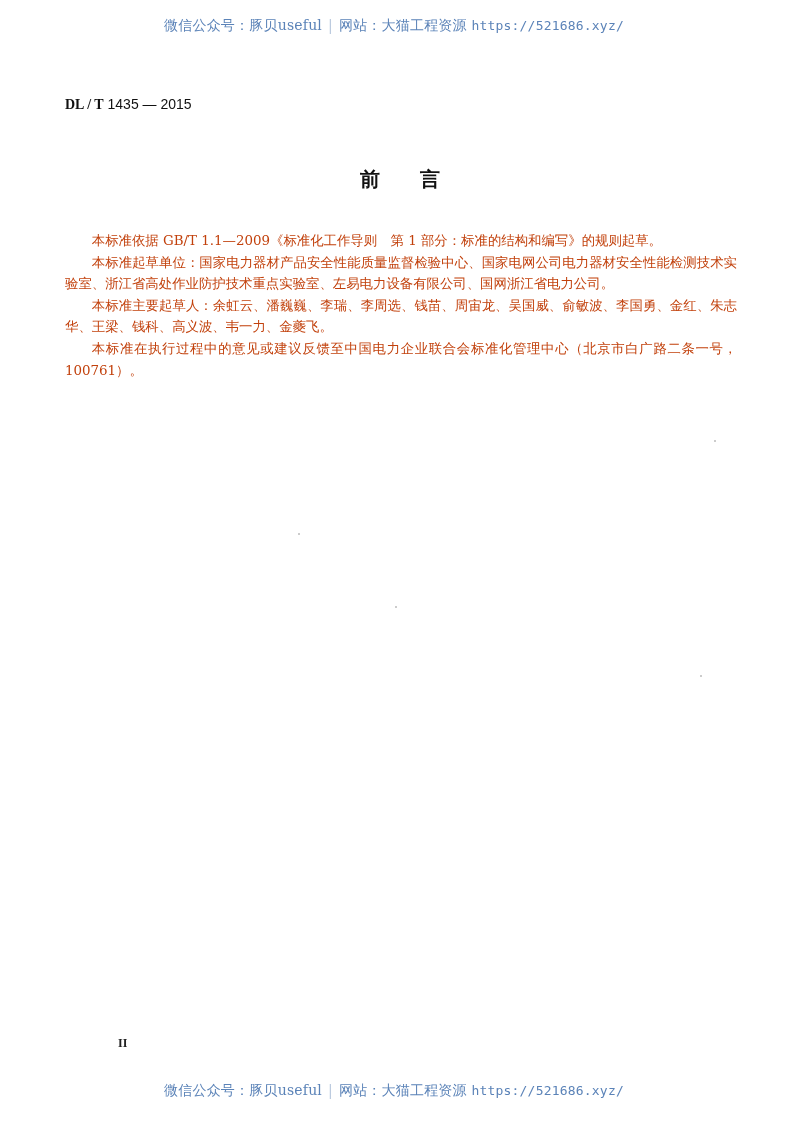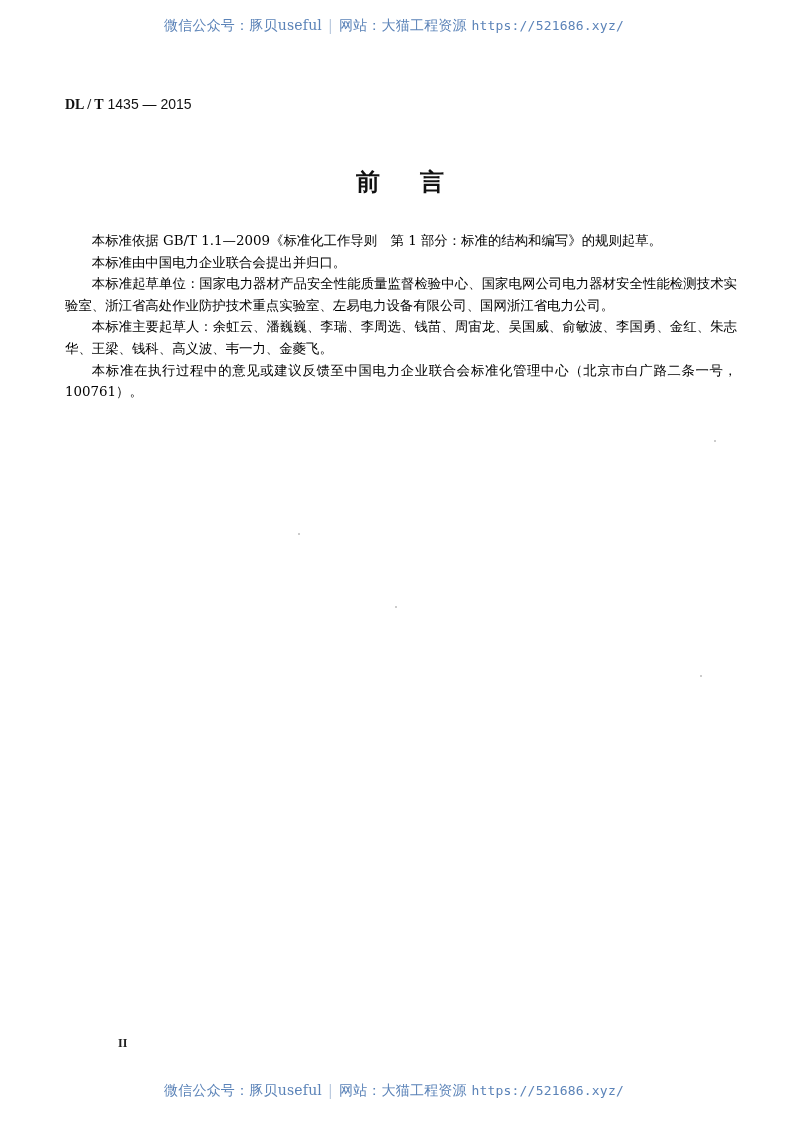--- a/index.html
+++ b/index.html
@@ -52,36 +52,36 @@
       font-family: "Liberation Serif", "DejaVu Serif", serif;
     }
 
     .title {
       position: absolute;
       left: 0;
       width: 800px;
       top: 166px;
       text-align: center;
       font-family: Liberation Sans, sans-serif;
-      font-size: 24px;
+      font-size: 20px;
       font-weight: bold;
       color: #111;
       letter-spacing: 40px;
       text-indent: 40px;
     }
 
     .body-text {
       position: absolute;
       left: 65px;
       top: 230px;
       width: 672px;
       font-family: "DejaVu Serif", "Liberation Serif", serif;
       font-size: 13.4px;
       line-height: 21.6px;
-      color: #000000;
+      color: #c2410c;
       text-align: justify;
     }
     .body-text p {
       margin: 0;
       text-indent: 2em;
     }
 
     .page-number {
       position: absolute;
       left: 82px;
@@ -111,21 +111,20 @@
 
 <div class="std-code">
   <span class="bold">DL / T</span>
   <span>1435 — 2015</span>
 </div>
 
 <div class="title">前言</div>
 
 <div class="body-text">
   <p>本标准依据 GB/T 1.1—2009《标准化工作导则　第 1 部分：标准的结构和编写》的规则起草。</p>
-  <p>本标准由中国电力企业联合会提出并归口。</p>
   <p>本标准起草单位：国家电力器材产品安全性能质量监督检验中心、国家电网公司电力器材安全性能检测技术实验室、浙江省高处作业防护技术重点实验室、左易电力设备有限公司、国网浙江省电力公司。</p>
   <p>本标准主要起草人：余虹云、潘巍巍、李瑞、李周选、钱苗、周宙龙、吴国威、俞敏波、李国勇、金红、朱志华、王梁、钱科、高义波、韦一力、金夔飞。</p>
   <p>本标准在执行过程中的意见或建议反馈至中国电力企业联合会标准化管理中心（北京市白广路二条一号，100761）。</p>
 </div>
 
 <div class="speck" style="left:714px; top:440px;"></div>
 <div class="speck" style="left:298px; top:533px;"></div>
 <div class="speck" style="left:395px; top:606px;"></div>
 <div class="speck" style="left:700px; top:675px;"></div>
 

